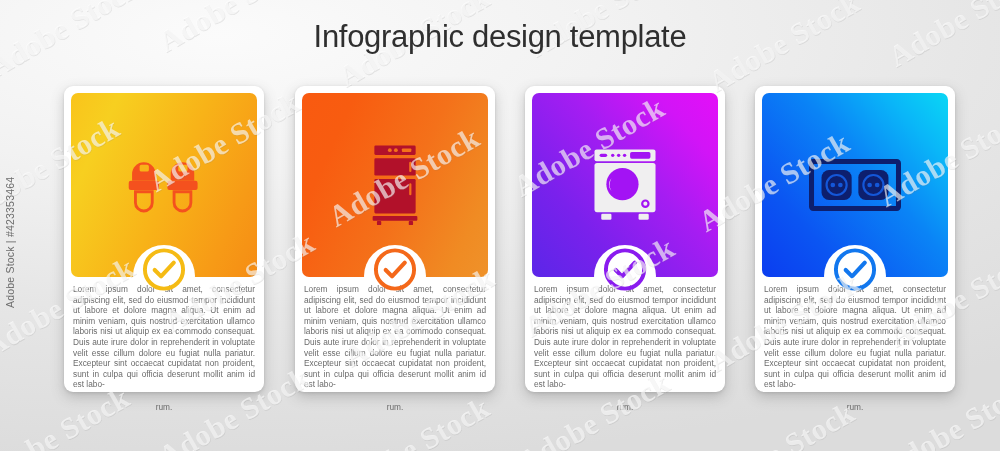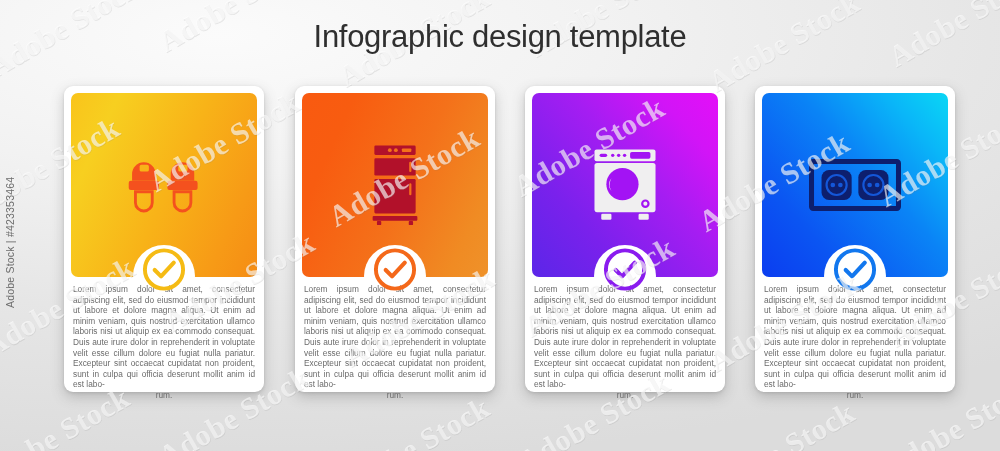--- a/index.html
+++ b/index.html
@@ -145,21 +145,21 @@
     right: 9px;
     top: 198px;
     font-size: 8.3px;
     line-height: 10.6px;
     color: #6b6b6b;
     text-align: justify;
     font-family: "Liberation Sans", sans-serif;
     hyphens: auto;
     -webkit-hyphens: auto;
   }
-  .copy .tail { display: block; text-align: center; }
+  .copy .tail { display: block; text-align: center; margin-top: 12px; }
 
   
   .icon-holder {
     position: absolute;
     inset: 0;
     display: flex;
     align-items: center;
     justify-content: center;
   }
   .icon-holder svg { display: block; }

